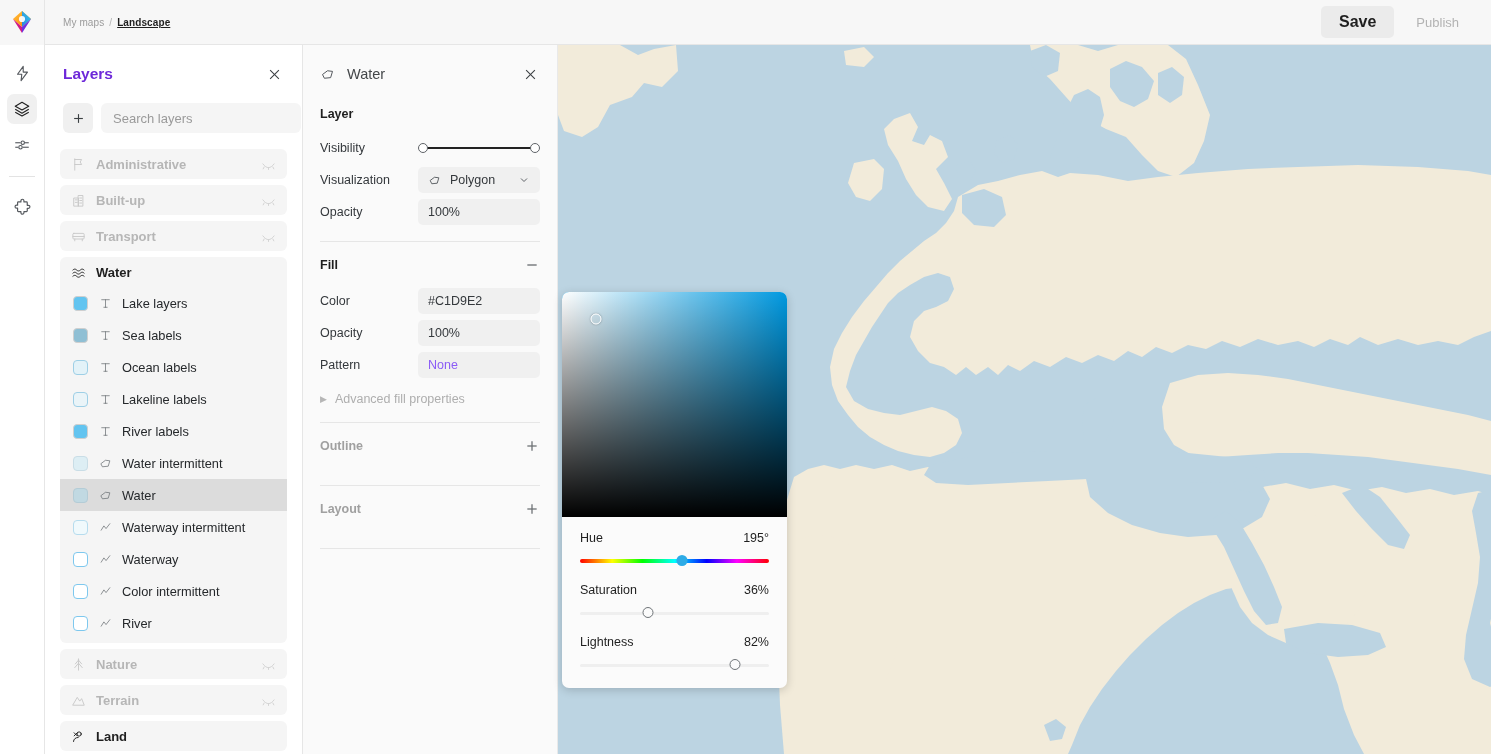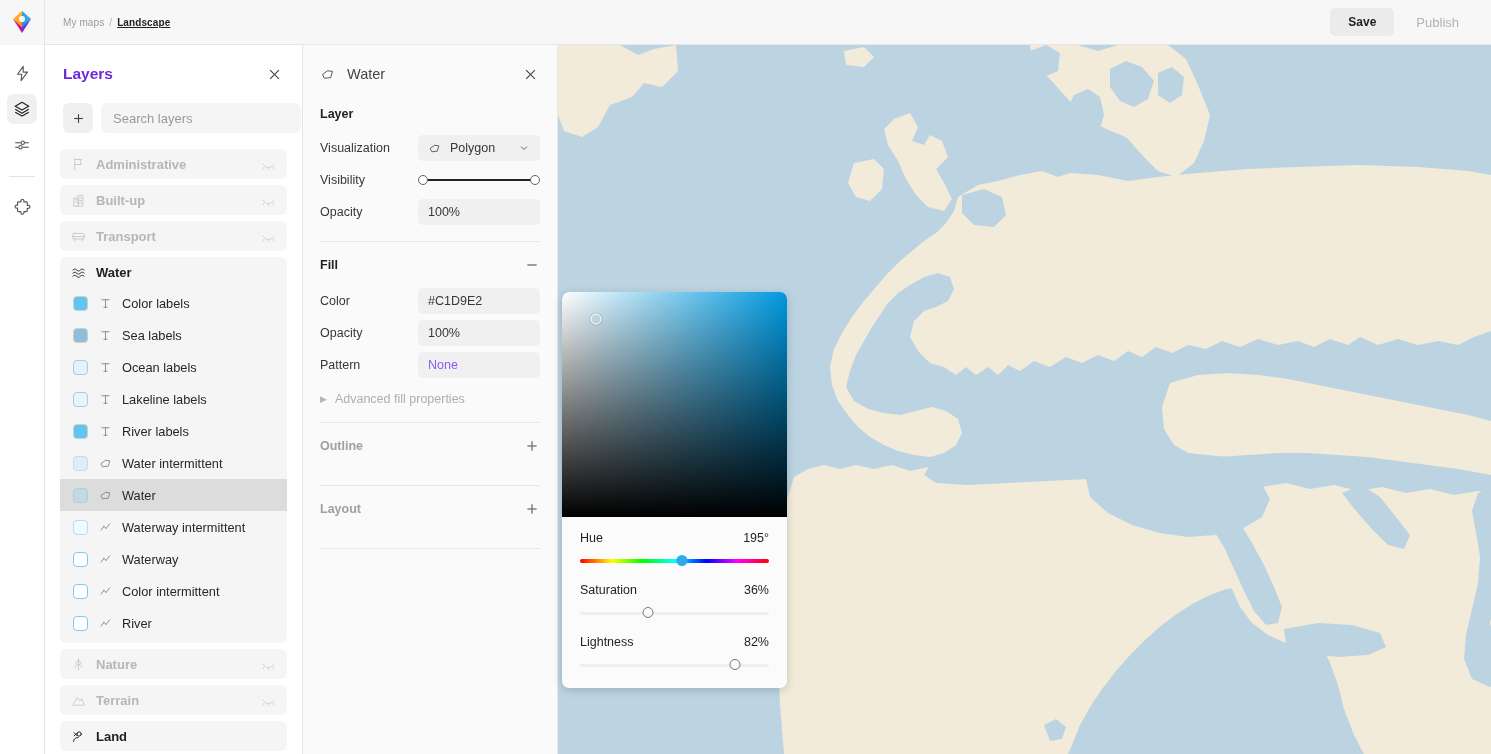--- a/index.html
+++ b/index.html
@@ -31,21 +31,21 @@
     letter-spacing: .1px;
   }
   .bc-muted { color: #9b9b9b; }
   .bc-sep { color: #b5b5b5; }
   .bc-current { color: #1f1f1f; font-weight: bold; text-decoration: underline; }
   .topbar-right {
     margin-left: auto; display: flex; align-items: center; gap: 4px;
     padding-right: 14px;
   }
   .btn-save {
-    font-size: 12px; color: #1f1f1f; font-weight: bold;
+    font-size: 16px; color: #1f1f1f; font-weight: bold;
     background: #ebebeb; border: none; border-radius: 5px;
     padding: 7px 18px; cursor: pointer;
     font-family: "Liberation Sans", sans-serif;
   }
   .btn-publish {
     font-size: 13px; color: #b3b3b3; background: transparent;
     border: none; border-radius: 5px; padding: 7px 18px; cursor: pointer;
     font-family: "Liberation Sans", sans-serif;
   }
 
@@ -415,21 +415,21 @@
           </div>
           <div class="layer-row">
             <span class="swatch" style="background: rgb(98, 196, 240); border-color: rgb(207, 207, 207);"></span>
             <span class="ltype">
               <svg width="13" height="13" viewBox="0 0 24 24" fill="none" stroke="currentColor" stroke-width="1.4" stroke-linejoin="round" stroke-linecap="round">
                 <line x1="5" y1="5" x2="19" y2="5"></line>
                 <line x1="12" y1="5" x2="12" y2="19"></line>
                 <line x1="9" y1="19" x2="15" y2="19"></line>
               </svg>
             </span>
-            <span class="lname">Color labels</span>
+            <span class="lname">Lake layers</span>
           </div>
           <div class="layer-row">
             <span class="swatch" style="background: rgb(143, 191, 212); border-color: rgb(207, 207, 207);"></span>
             <span class="ltype">
               <svg width="13" height="13" viewBox="0 0 24 24" fill="none" stroke="currentColor" stroke-width="1.4" stroke-linejoin="round" stroke-linecap="round">
                 <line x1="5" y1="5" x2="19" y2="5"></line>
                 <line x1="12" y1="5" x2="12" y2="19"></line>
                 <line x1="9" y1="19" x2="15" y2="19"></line>
               </svg>
             </span>
@@ -583,42 +583,42 @@
             <line x1="19" y1="5" x2="5" y2="19"></line>
         </svg>
       </span>
     </div>
 
     <div class="props-body">
 
       <div class="sec-title">Layer</div>
 
       <div class="row">
+        <span class="row-label">Visibility</span>
+        <div class="vis-slider">
+          <div class="vis-track"></div>
+          <div class="vis-knob left"></div>
+          <div class="vis-knob right"></div>
+        </div>
+      </div>
+
+      <div class="row">
         <span class="row-label">Visualization</span>
         <div class="field select">
           <span class="vis-ic">
             <svg width="13" height="13" viewBox="0 0 24 24" fill="none" stroke="currentColor" stroke-width="1.7" stroke-linejoin="round">
               <path d="M4 12 L12 6 L20 7 L17 17 L7 18 Z"></path>
             </svg>
           </span>
           <span>Polygon</span>
           <span class="chev">
             <svg width="12" height="12" viewBox="0 0 24 24" fill="none" stroke="currentColor" stroke-width="2">
               <polyline points="6,9 12,15 18,9"></polyline>
             </svg>
           </span>
-        </div>
-      </div>
-
-      <div class="row">
-        <span class="row-label">Visibility</span>
-        <div class="vis-slider">
-          <div class="vis-track"></div>
-          <div class="vis-knob left"></div>
-          <div class="vis-knob right"></div>
         </div>
       </div>
 
       <div class="row">
         <span class="row-label">Opacity</span>
         <div class="field">100%</div>
       </div>
 
       <div class="hr"></div>
 

